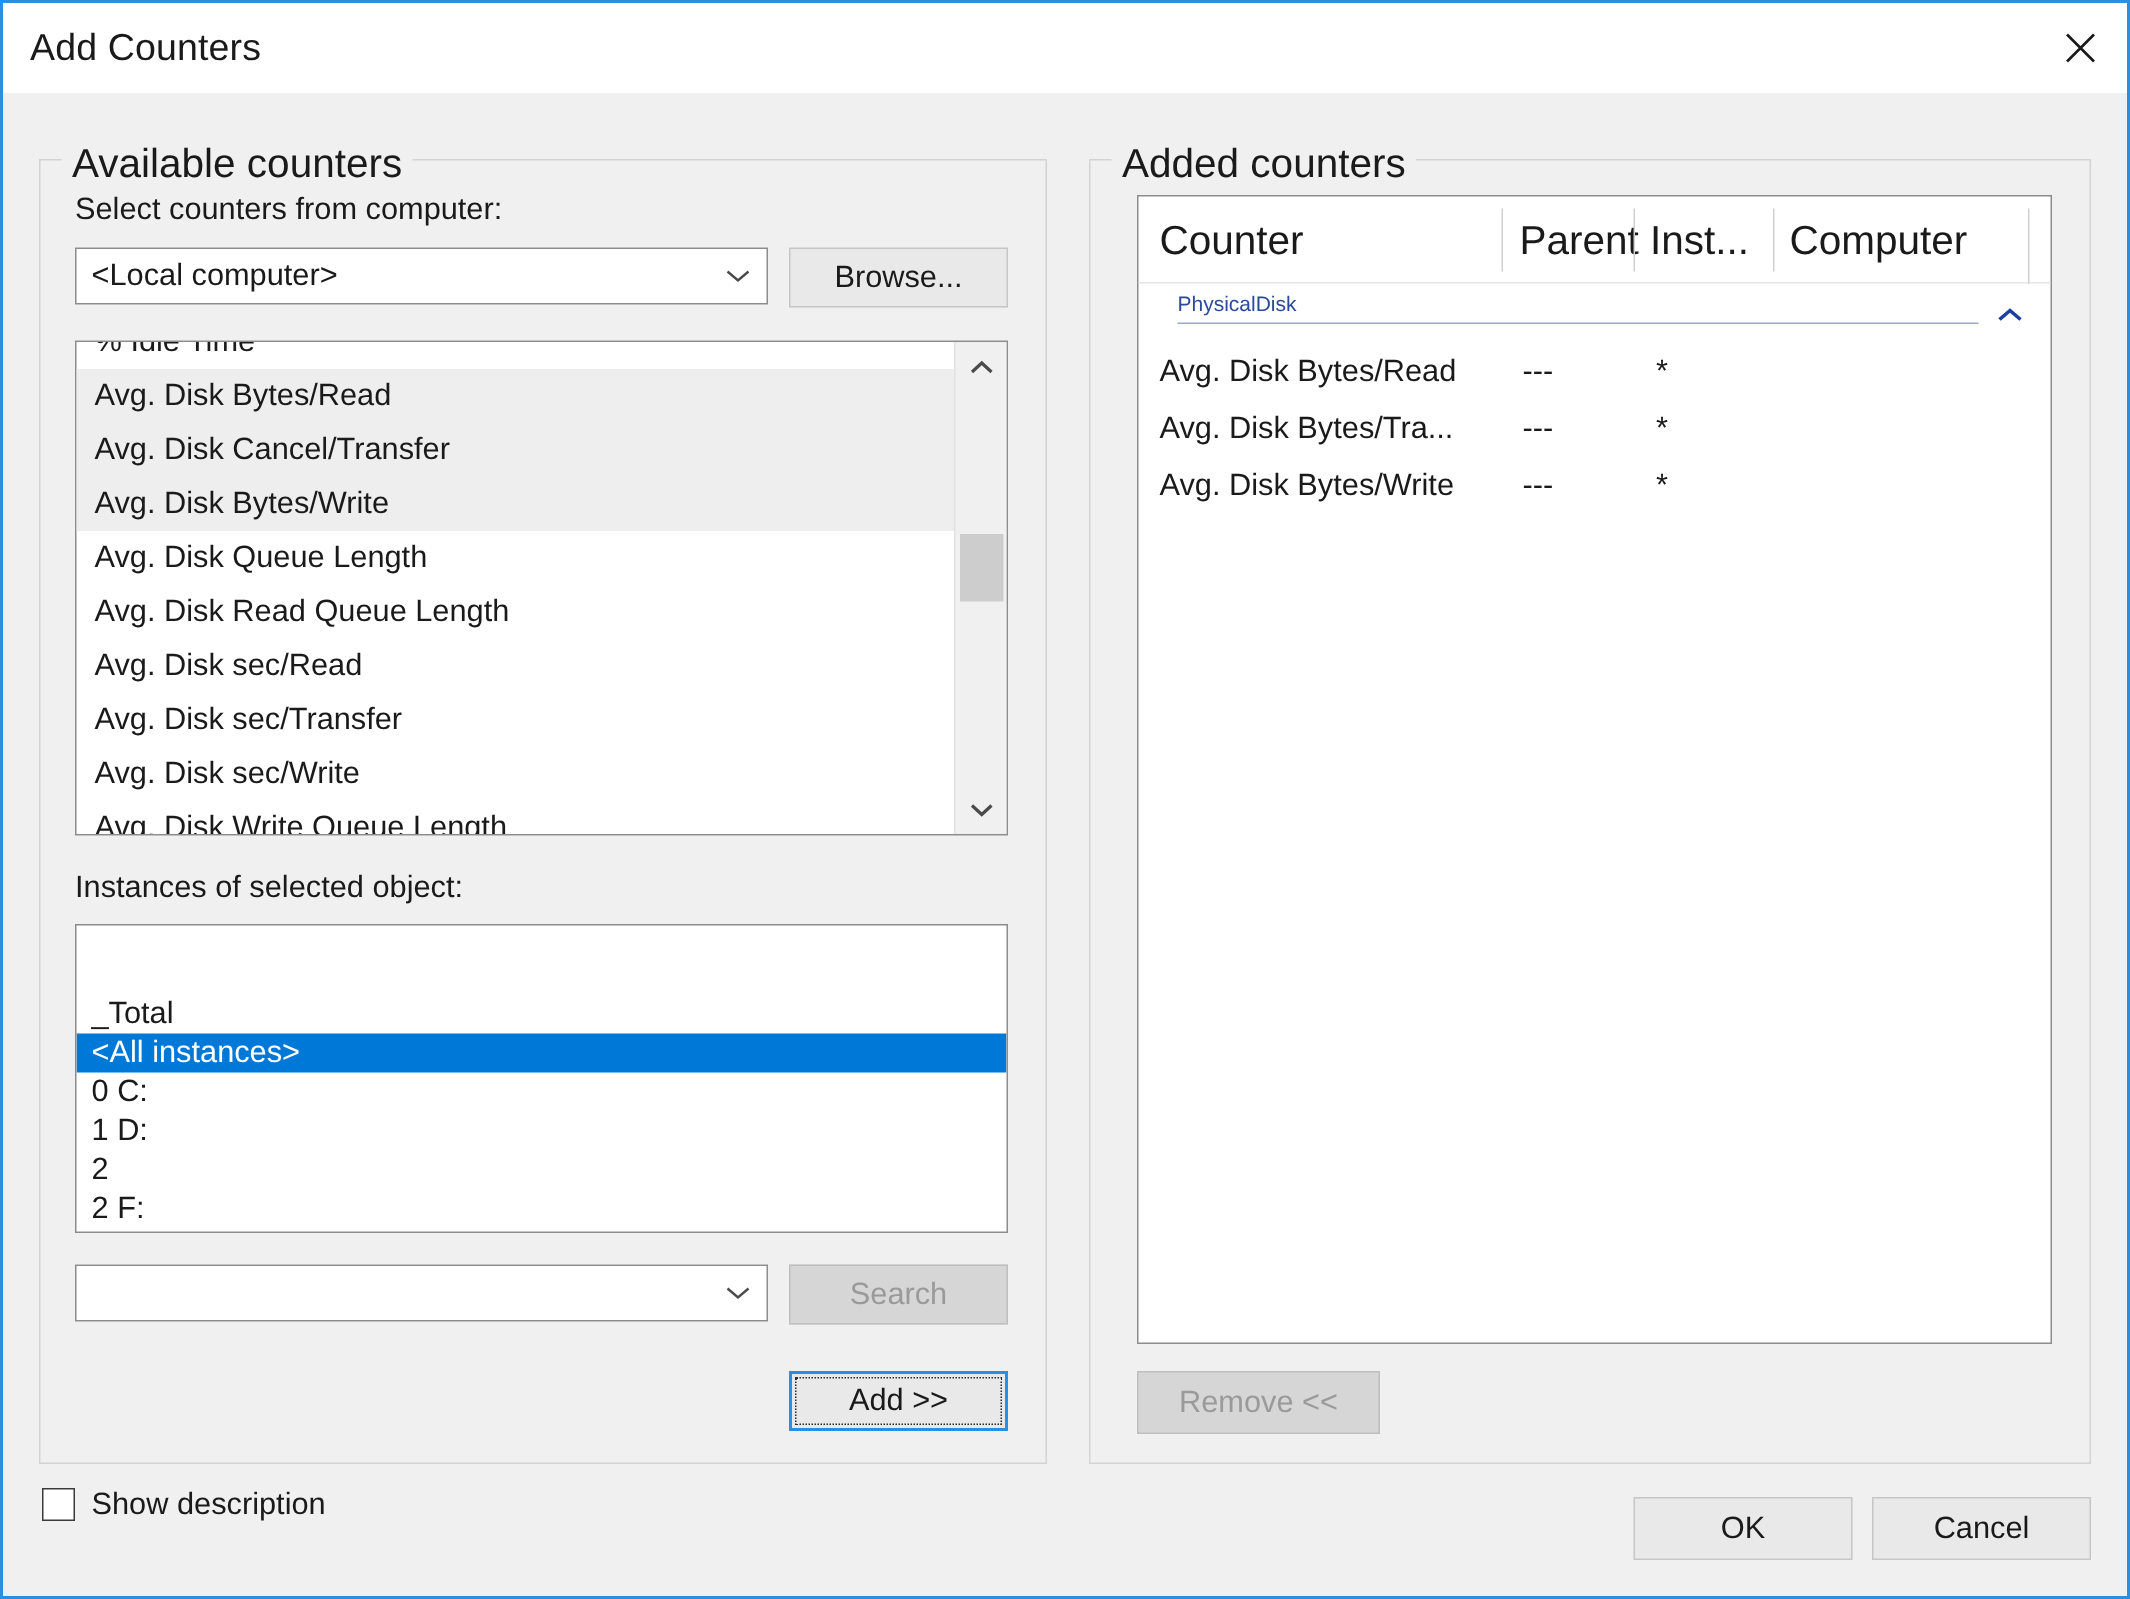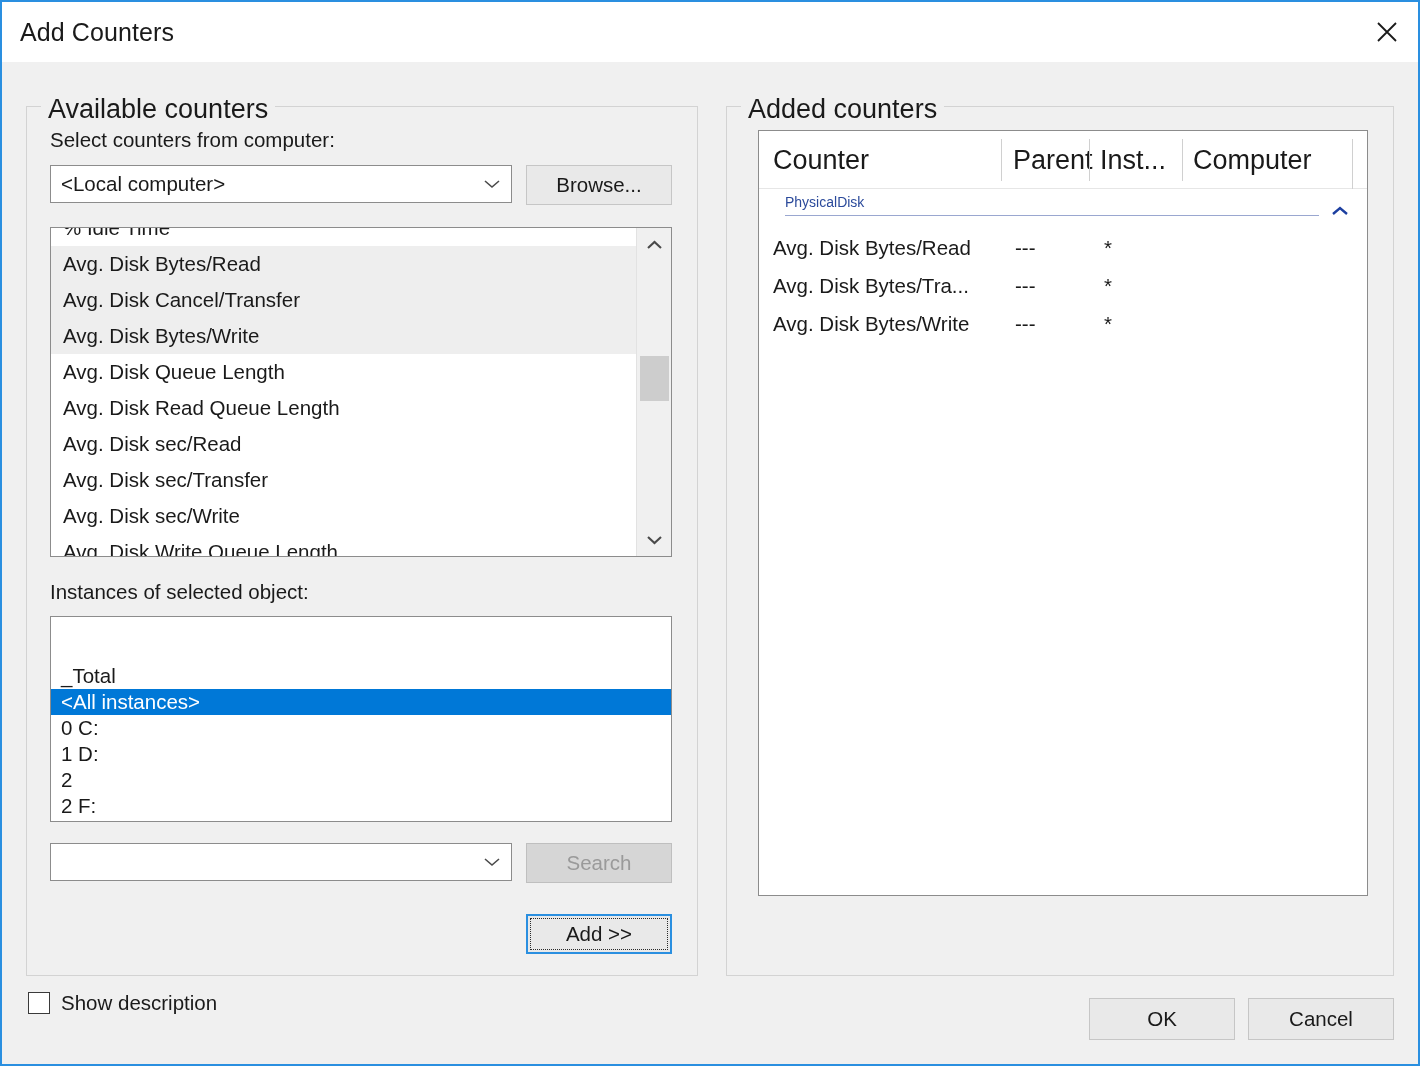--- a/index.html
+++ b/index.html
@@ -315,20 +315,23 @@
         </div>
         <div class="grid-row">
           <div class="gr-cell" style="left: 14px;">Avg. Disk Bytes/Write</div>
           <div class="gr-cell" style="left: 256px;">---</div>
           <div class="gr-cell" style="left: 345px;">*</div>
           <div class="gr-cell" style="left: 434px;"></div>
         </div>
       </div>
   </div>
 
+  <div class="btn disabled" style="left:756px; top:912px; width:162px; height:42px;">
+    <span>Remove &lt;&lt;</span>
+  </div>
 
   <div class="checkbox-wrap">
     <span class="cb-box"></span>
     <span class="cb-label">Show description</span>
   </div>
 
   <div class="btn plain" style="left:1087px; top:996px; width:146px; height:42px;">
     <span>OK</span>
   </div>
   <div class="btn plain" style="left:1246px; top:996px; width:146px; height:42px;">

